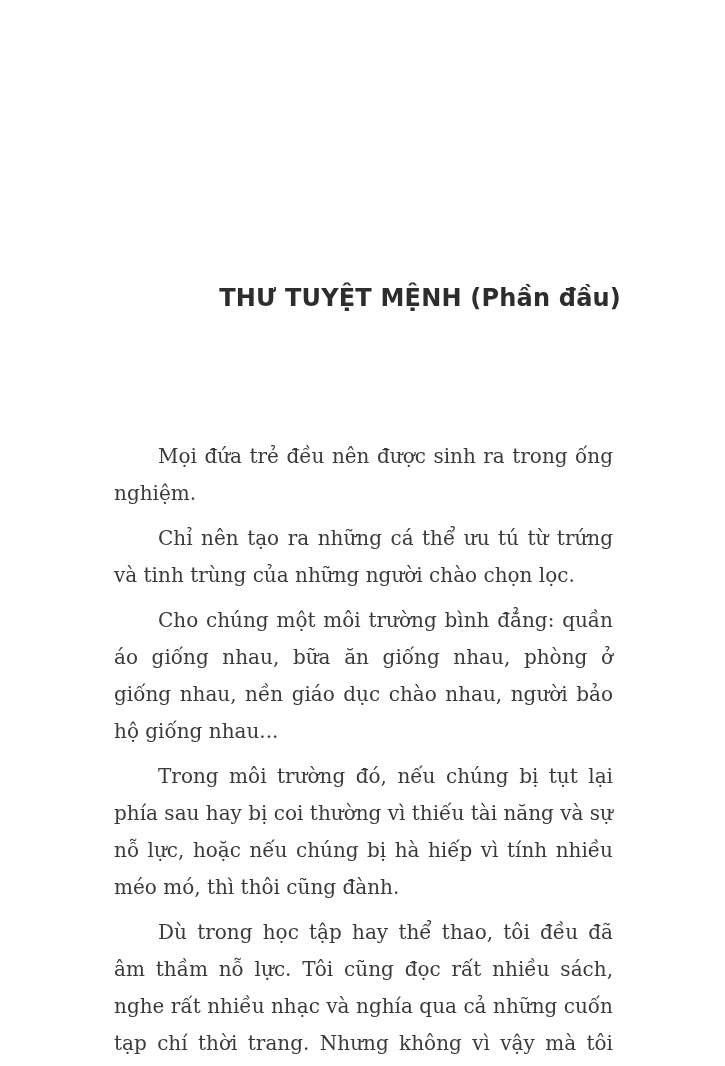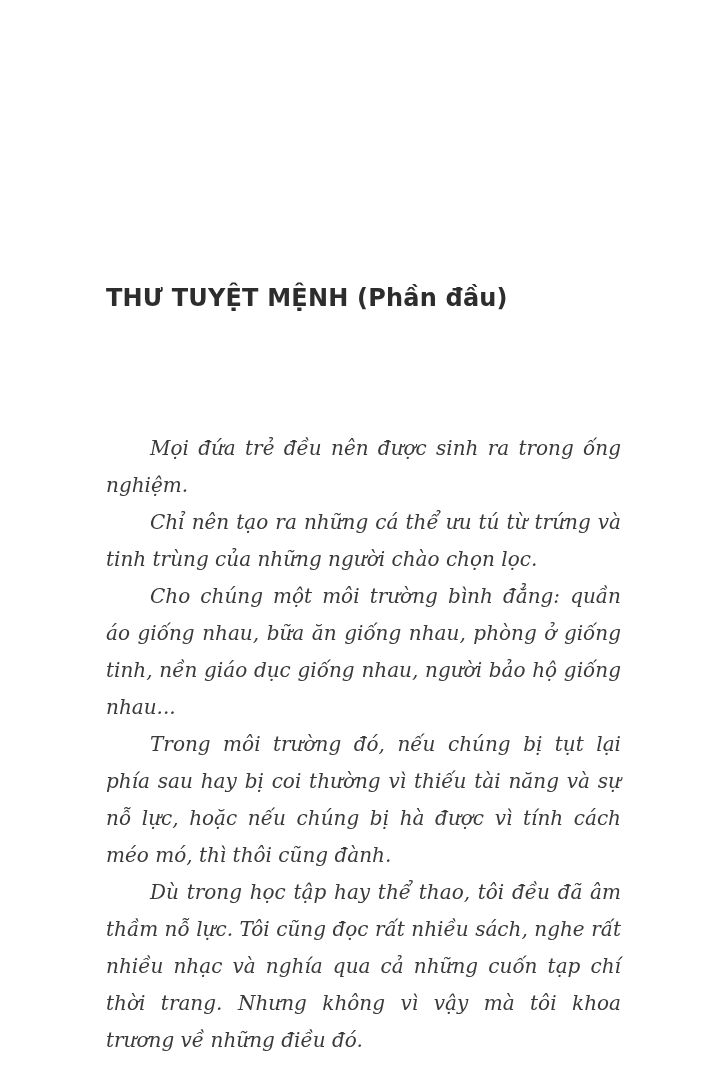--- a/index.html
+++ b/index.html
@@ -14,52 +14,51 @@
     background: #ffffff;
     overflow: hidden;
     font-family: "DejaVu Serif", serif;
   }
   .chapter-title {
     position: absolute;
     left: 106px;
     right: 104px;
     top: 284px;
     margin: 0;
-    text-align: left;
+    text-align: right;
     font-family: "DejaVu Sans", "Liberation Sans", sans-serif;
     font-weight: 700;
     font-size: 24px;
     letter-spacing: 0.2px;
     color: #2d2d2d;
   }
   .body-text {
     position: absolute;
     left: 106px;
     right: 104px;
     top: 430px;
     color: #3a3a3a;
   }
   .body-text p {
-    margin: 0;
+    margin: 8px;
     font-family: "DejaVu Serif", "Liberation Serif", serif;
-    font-style: italic;
     font-size: 20px;
     line-height: 37px;
     text-align: justify;
     text-indent: 44px;
   }
 </style>
 </head>
 <body>
 
 <div class="page">
 
   <h1 class="chapter-title">THƯ TUYỆT MỆNH (Phần đầu)</h1>
 
   <div class="body-text">
     <p>Mọi đứa trẻ đều nên được sinh ra trong ống nghiệm.</p>
     <p>Chỉ nên tạo ra những cá thể ưu tú từ trứng và tinh trùng của những người chào chọn lọc.</p>
-    <p>Cho chúng một môi trường bình đẳng: quần áo giống nhau, bữa ăn giống nhau, phòng ở giống tinh, nền giáo dục giống nhau, người bảo hộ giống nhau...</p>
-    <p>Trong môi trường đó, nếu chúng bị tụt lại phía sau hay bị coi thường vì thiếu tài năng và sự nỗ lực, hoặc nếu chúng bị hà được vì tính cách méo mó, thì thôi cũng đành.</p>
+    <p>Cho chúng một môi trường bình đẳng: quần áo giống nhau, bữa ăn giống nhau, phòng ở giống nhau, nền giáo dục chào nhau, người bảo hộ giống nhau...</p>
+    <p>Trong môi trường đó, nếu chúng bị tụt lại phía sau hay bị coi thường vì thiếu tài năng và sự nỗ lực, hoặc nếu chúng bị hà hiếp vì tính nhiều méo mó, thì thôi cũng đành.</p>
     <p>Dù trong học tập hay thể thao, tôi đều đã âm thầm nỗ lực. Tôi cũng đọc rất nhiều sách, nghe rất nhiều nhạc và nghía qua cả những cuốn tạp chí thời trang. Nhưng không vì vậy mà tôi khoa trương về những điều đó.</p>
   </div>
 
 </div>
 
 </body></html>

